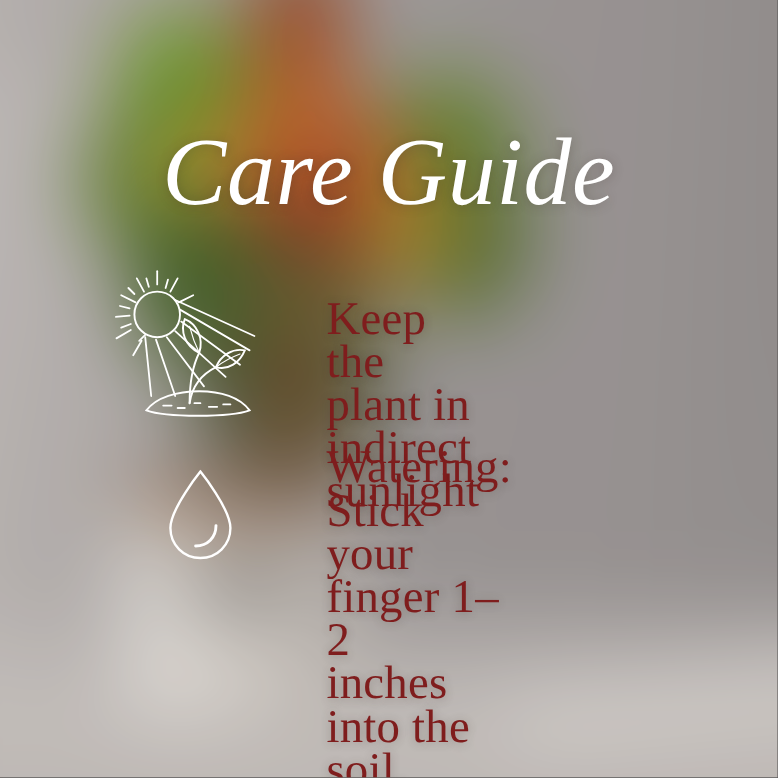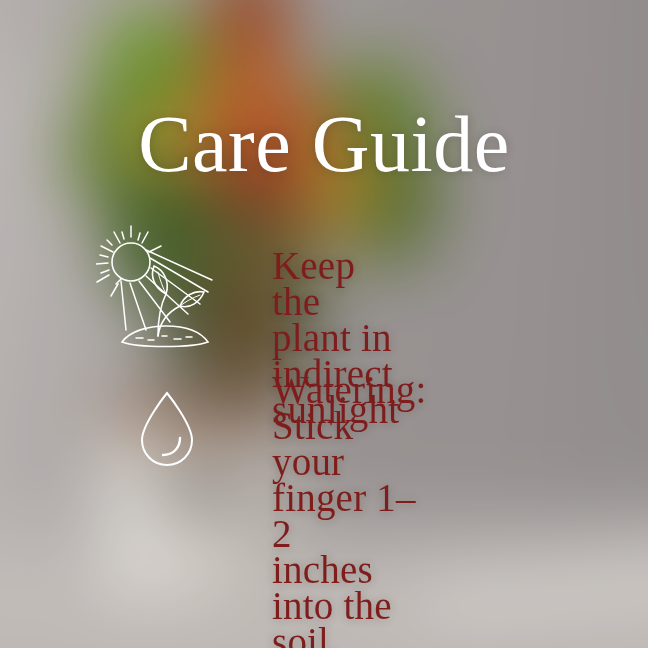--- a/index.html
+++ b/index.html
@@ -129,20 +129,21 @@
   #title {
     position: absolute;
     left: 0; right: 0;
     top: 104px;
     text-align: center;
     color: #ffffff;
     font-size: 80px;
     line-height: 1;
     letter-spacing: .5px;
     text-shadow: 0 1px 10px rgba(60,48,40,.28);
+    font-style: italic;
   }
 
   .row { position: absolute; }
 
   #row-light { left: 0; top: 218px; }
   #row-water { left: 0; top: 372px; }
 
   .icon-wrap { position: absolute; }
   #icon-sun   { left: 96px;  top: 0px; }
   #icon-drop  { left: 136px; top: 16px; }

